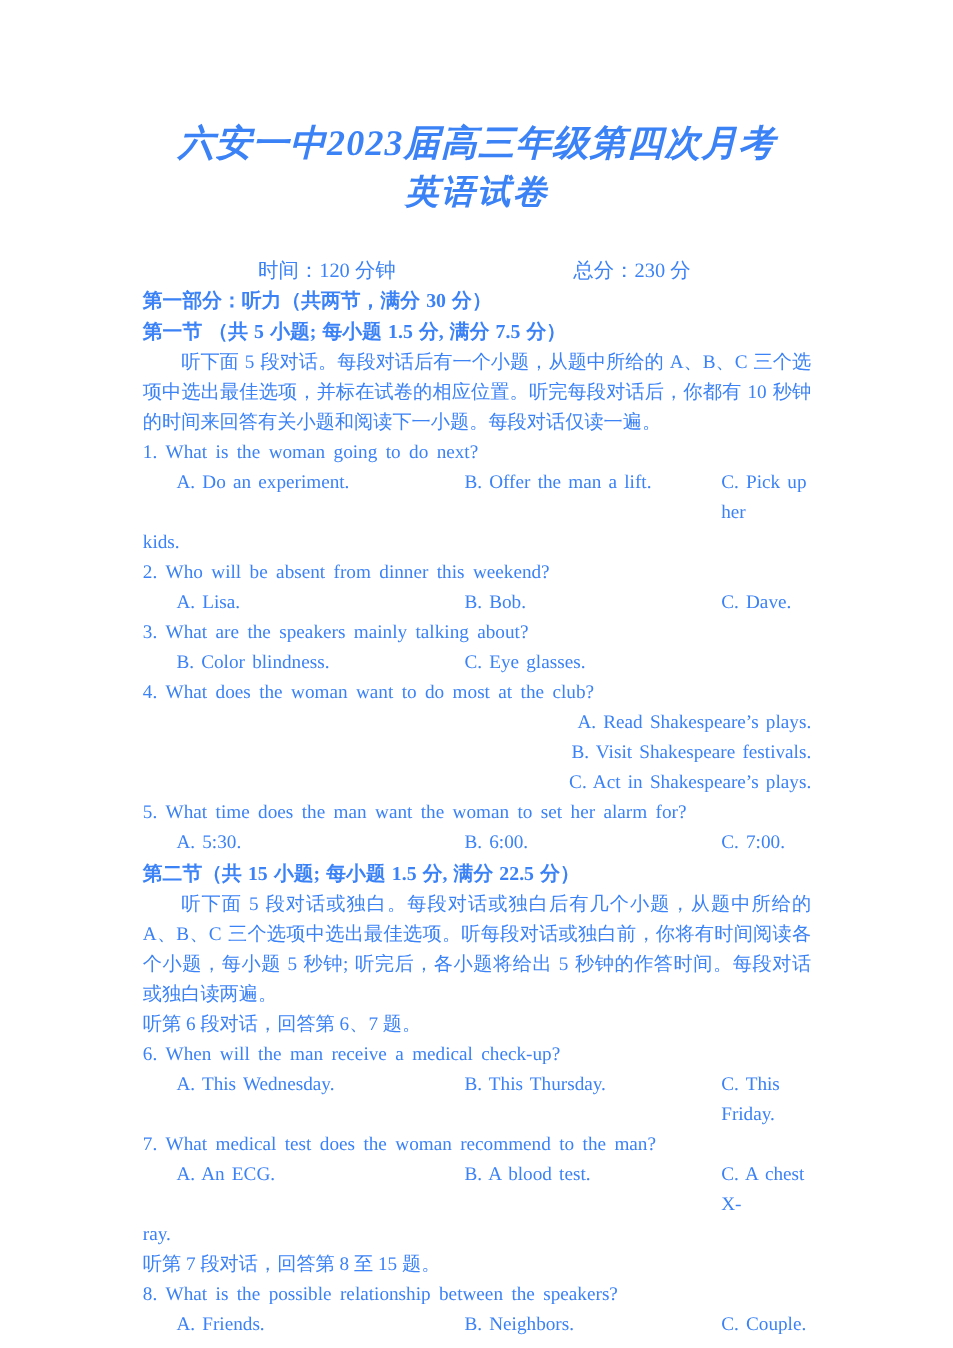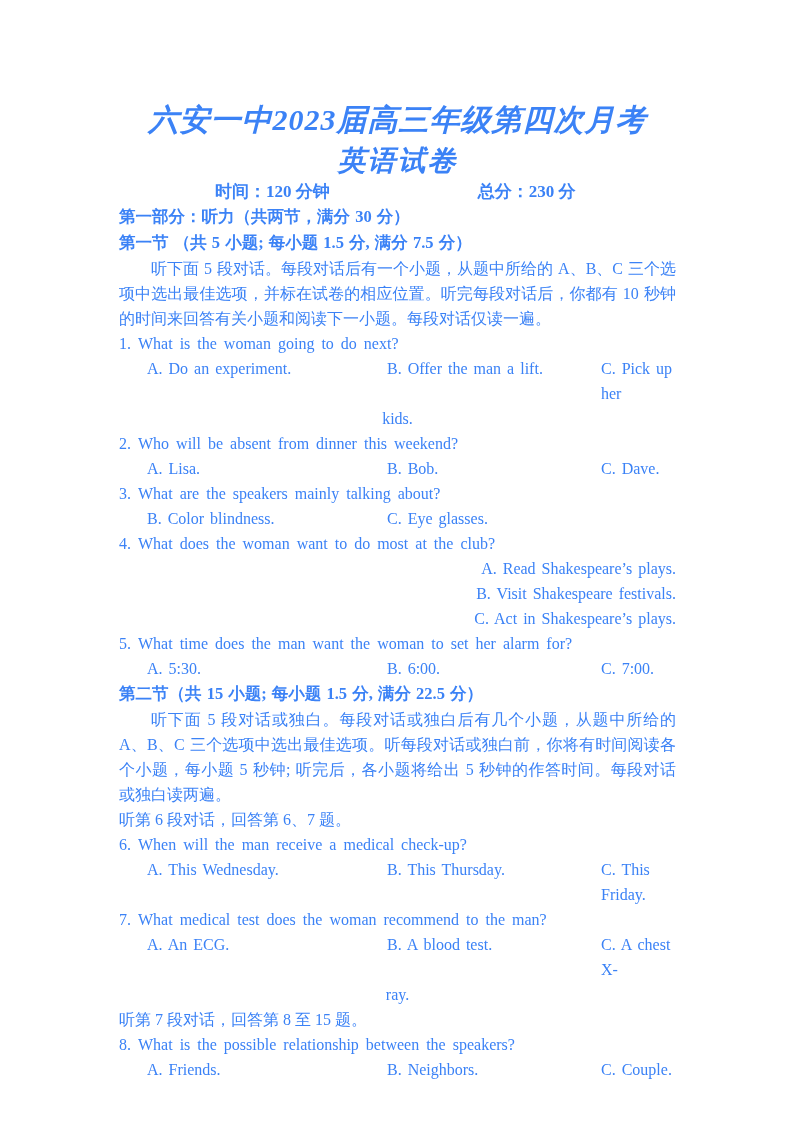--- a/index.html
+++ b/index.html
@@ -29,21 +29,22 @@
     text-align: center;
     font-size: 28px;
     line-height: 38px;
     font-weight: 700;
     font-style: italic;
     letter-spacing: 2px;
     margin-top: 2px;
   }
   .meta {
     display: flex;
-    font-weight: 700;
+    margin-top: 34px;
+    font-weight: 400;
     font-size: 17px;
     line-height: 24px;
   }
   .meta .time-label { margin-left: 96px; }
   .meta .total-label { margin-left: 148px; }
   .heading {
     font-weight: 700;
     font-size: 16.5px;
     line-height: 26px;
     word-spacing: 1px;
@@ -65,21 +66,21 @@
     line-height: 25px;
     word-spacing: 2px;
     gap: 16px;
   }
   .opts-stacked > div {
     padding-left: 28px;
     line-height: 25px;
     word-spacing: 2px;
     text-align: right;
   }
-  .continuation { line-height: 25px; text-align: center; }
+  .continuation { line-height: 25px; }
 </style>
 </head>
 <body>
 
 <div class="page">
 
   <h1 class="title-line1">六安一中2023届高三年级第四次月考</h1>
   <h2 class="title-line2">英语试卷</h2>
 
   <div class="meta">

